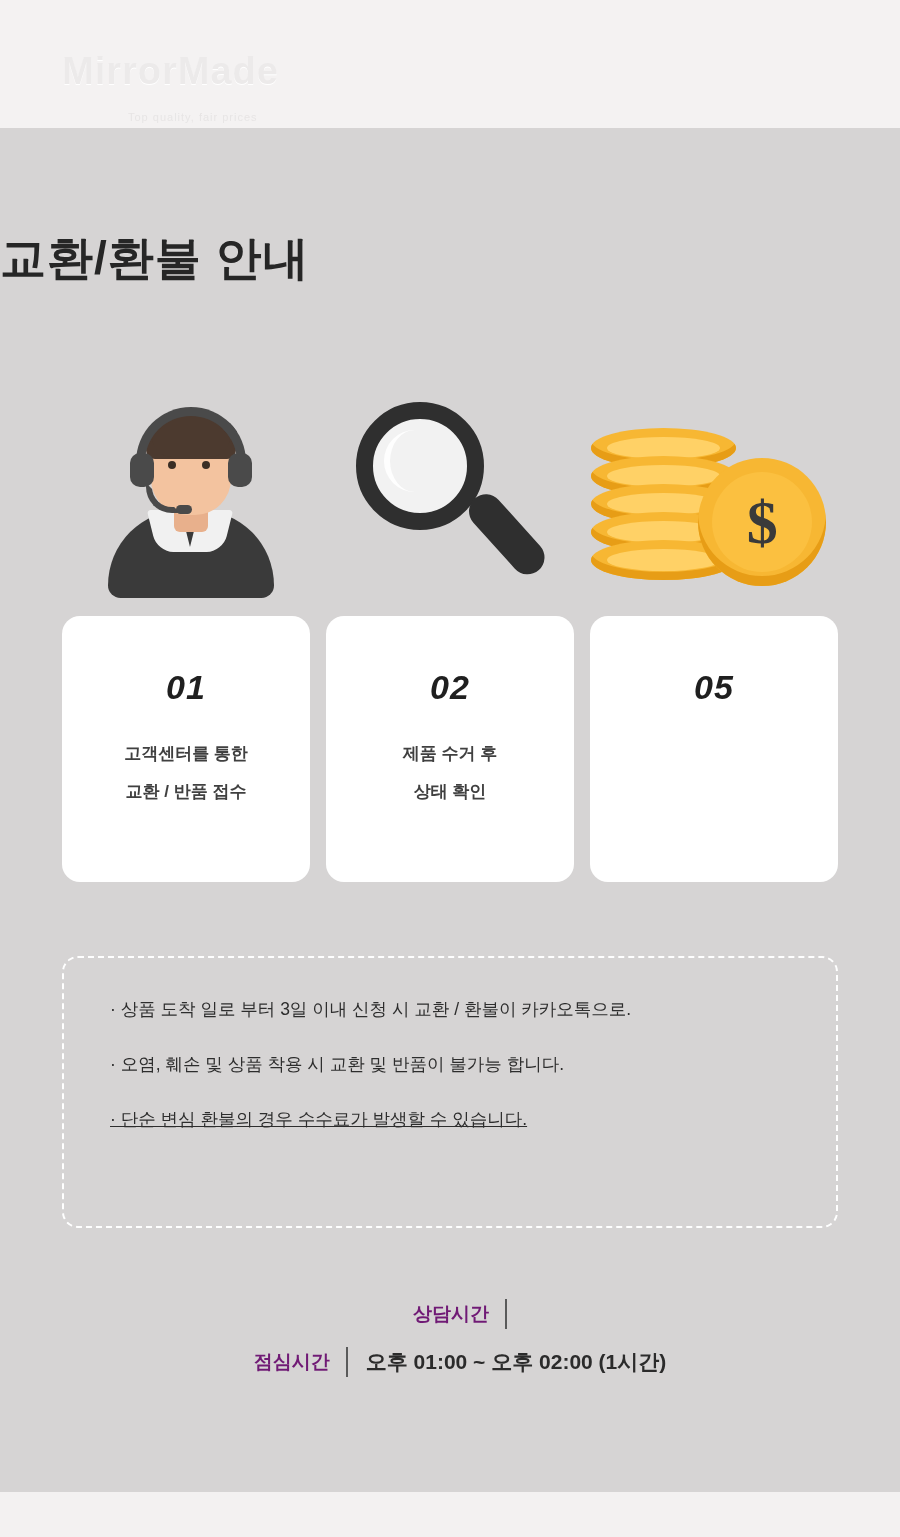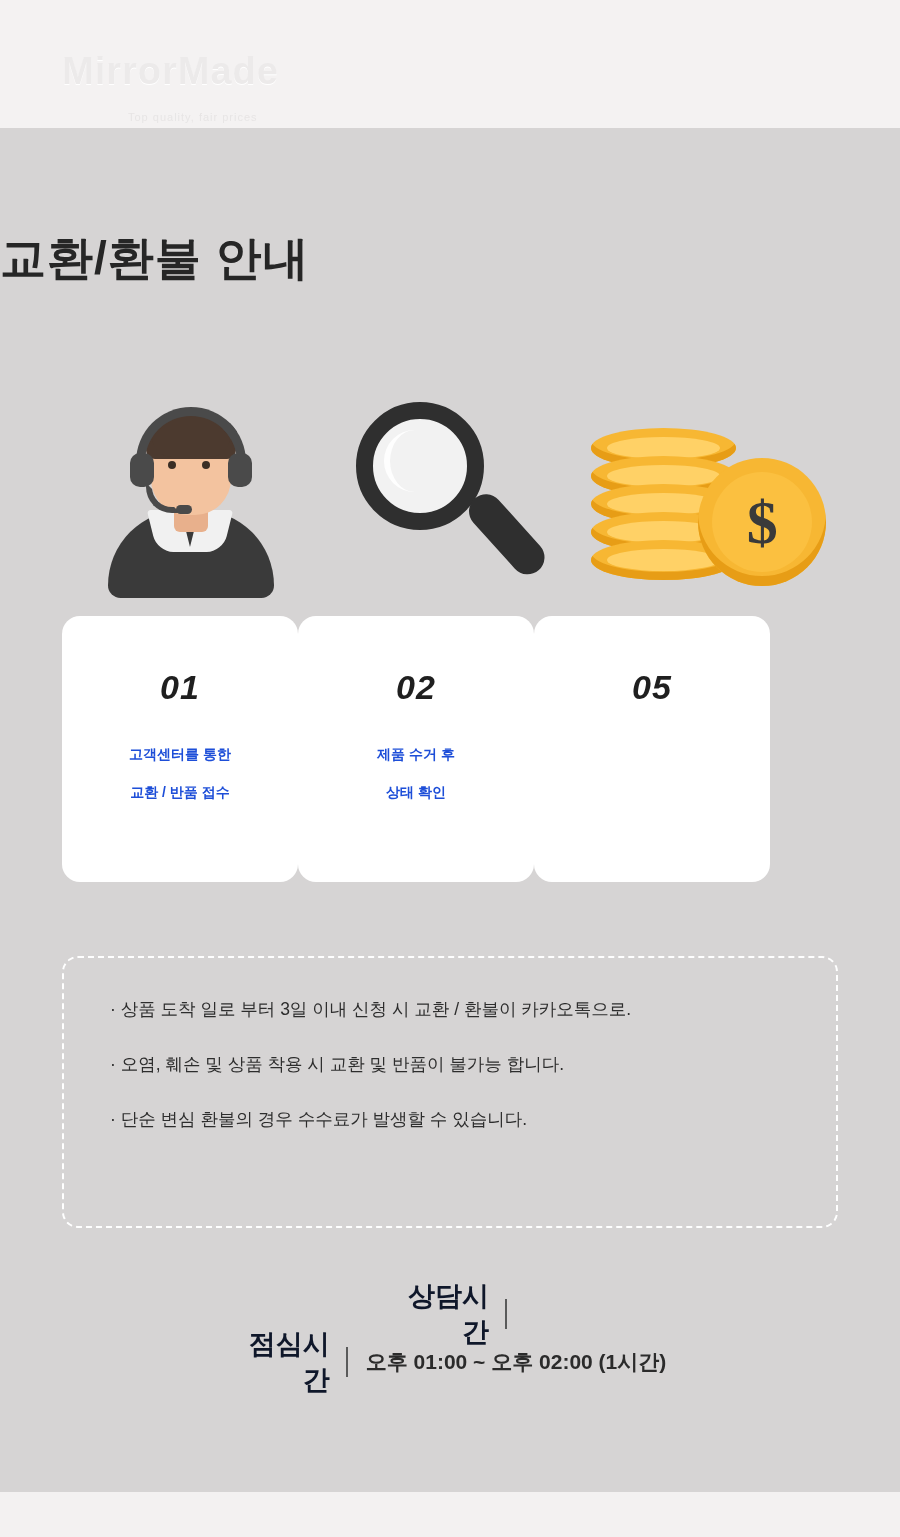--- a/index.html
+++ b/index.html
@@ -190,21 +190,21 @@
     background: #fcc council; background: #fbc040;
     display: flex; align-items: center; justify-content: center;
     font-size: 62px; font-weight: 700; color: #3a3a3a;
     font-family: "Liberation Serif", serif;
   }
 
   
   .cards {
     position: absolute;
     left: 62px; top: 616px;
-    width: 708px; height: 266px;
+    width: 776px; height: 266px;
     display: flex;
     justify-content: space-between;
   }
   .card {
     width: 248px;
     height: 266px;
     background: #ffffff;
     border-radius: 18px;
     display: flex;
     flex-direction: column;
@@ -216,65 +216,65 @@
     font-weight: 700;
     font-style: italic;
     color: #1f1f1f;
     letter-spacing: 1px;
   }
   .card .lines {
     margin-top: 28px;
     text-align: center;
   }
   .card .lines div {
-    font-size: 14px;
-    font-weight: 700;
-    color: #1d4ed8;
+    font-size: 17px;
+    font-weight: 700;
+    color: #404040;
     line-height: 38px;
   }
 
   
   .notes {
     position: absolute;
     left: 62px; top: 956px;
     width: 776px; height: 272px;
     border: 2px dashed #ffffff;
     border-radius: 16px;
     padding: 36px 46px 0 46px;
   }
   .notes .note {
     font-size: 17.5px;
     color: #2d2d2d;
     line-height: 30px;
     margin-bottom: 25px;
     white-space: nowrap;
   }
-  .notes .note:last-child { margin-bottom: 16px; }
+  .notes .note:last-child { margin-bottom: 16px; text-decoration: underline; }
 
   
   .hours {
     position: absolute;
     left: 0; top: 1290px;
     width: 900px;
     display: flex;
     flex-direction: column;
     align-items: center;
   }
   .hour-row {
     display: flex;
     align-items: center;
     height: 48px;
   }
   .hour-label {
     width: 112px;
     text-align: right;
     padding-right: 16px;
-    font-size: 27px;
-    font-weight: 700;
-    color: #0f172a;
+    font-size: 19px;
+    font-weight: 700;
+    color: #701a75;
   }
   .hour-sep {
     width: 2px;
     height: 30px;
     background: #5a5a5a;
   }
   .hour-value {
     padding-left: 18px;
     font-size: 21px;
     font-weight: 700;

